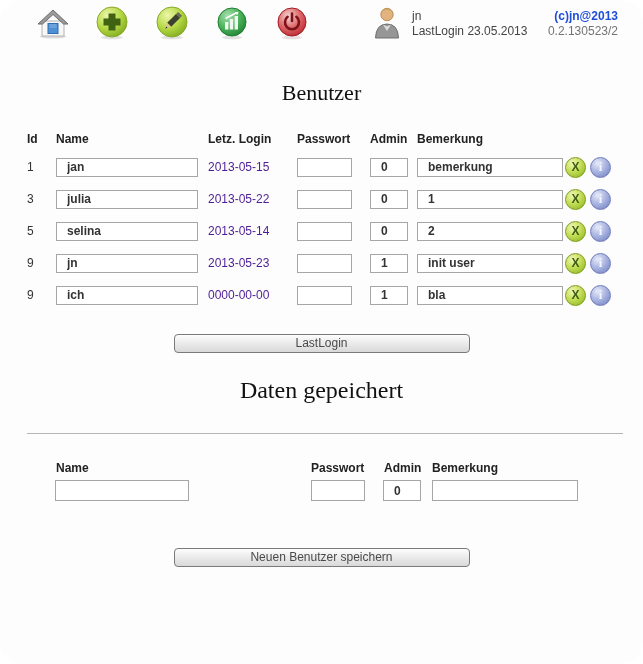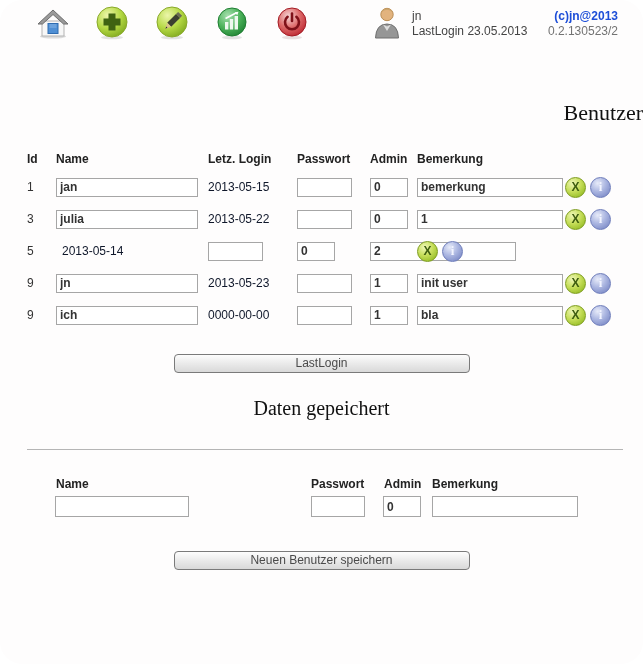--- a/index.html
+++ b/index.html
@@ -15,35 +15,35 @@
   .icon-btn { width:32px; height:36px; margin-right:28px; border:none; background:transparent; cursor:pointer; padding:0; }
   .icon-btn.home { width:34px; margin-right:26px; }
   .avatar-box { margin-left:36px; width:30px; height:36px; }
   .user-block { margin-left:10px; padding-top:3px; font-size:12px; color:#444; line-height:15px; }
   .right-block { margin-left:auto; text-align:right; padding-top:3px; font-size:12px; line-height:15px; }
   .copyright { font-weight:bold; color:#1d4ed8; }
   .version { color:#737373; }
 
   
   .h-serif { font-family:"Liberation Serif", serif; font-weight:normal; text-align:center; color:#111; }
-  h1.title { font-size:22px; margin-top:48px;text-align:right; }
-  .status-msg { font-size:20px; margin-top:24px; }
+  h1.title { font-size:22px; margin-top:28px; }
+  .status-msg { font-size:24px; margin-top:24px; }
   h2.subtitle { font-size:22px; margin-top:31px; }
 
   
   .users-table { margin:21px 0 0 27px; }
   .trow { display:grid; grid-template-columns:29px 146px 89px 73px 47px 148px 52px; align-items:center; height:32px; }
   .thead { height:24px; font-weight:bold; font-size:12px; color:#222; }
   .cell-pad { padding-left:6px; }
   .id-cell { font-size:12px; color:#333; }
-  .date-cell { font-size:12px; color:#0f172a; padding-left:6px; }
+  .date-cell { font-size:12px; color:#4c1d95; padding-left:6px; }
   input.f {
     height:19px; border:1px solid #a6a6a6; background:#fff;
     font-family:"Liberation Sans", sans-serif; font-size:12px; font-weight:bold;
-    color:#333; padding:1px 3px;
+    color:#333; padding:1px 10px;
   }
   .name-in { width:142px; }
   .pw-in { width:55px; margin-left:6px; }
   .admin-in { width:38px; margin-left:6px; }
   .remark-in { width:146px; margin-left:6px; }
   .actions { display:flex; gap:4px; padding-left:6px; }
   .round-btn {
     width:21px; height:21px; border-radius:50%; cursor:pointer;
     display:flex; align-items:center; justify-content:center;
     font-size:12px; font-weight:bold; padding:0;
@@ -60,21 +60,21 @@
   }
 
   
   .wide-btn {
     display:block; width:296px; height:19px; margin:23px auto 0 auto;
     border:1px solid #7a7a7a; border-radius:4px;
     background:linear-gradient(#fdfdfd, #ececec 45%, #d9d9d9);
     font-family:"Liberation Sans", sans-serif; font-size:12px; color:#4a4a4a;
     cursor:pointer; line-height:15px;
   }
-  .wide-btn.bottom { margin-top:14px; }
+  .wide-btn.bottom { margin-top:27px; }
 
   hr.divider { border:none; border-top:1px solid #b5b5b5; margin:29px 20px 0 27px; }
 
   
   .new-form { position:relative; height:60px; margin-top:27px; }
   .new-form label { position:absolute; top:0; font-size:12px; font-weight:bold; color:#222; }
   .lbl-name { left:56px; } .lbl-pw { left:311px; } .lbl-admin { left:384px; } .lbl-remark { left:432px; }
   .new-form input.f { position:absolute; top:19px; height:21px; }
   .in-name { left:55px; width:134px; } .in-pw { left:311px; width:54px; }
   .in-admin { left:383px; width:38px; } .in-remark { left:432px; width:146px; }
@@ -231,20 +231,21 @@
               <span>X</span>
             </button>
         <button class="round-btn ibtn">
               <span>i</span>
             </button>
       </div>
     </div>
 
     <div class="trow">
       <div class="id-cell">5</div>
+      <input class="f name-in" type="text" value="selina" style="">
       <div class="date-cell">2013-05-14</div>
       <input class="f pw-in" type="text" value="" style="">
       <input class="f admin-in" type="text" value="0" style="">
       <input class="f remark-in" type="text" value="2" style="">
       <div class="actions">
         <button class="round-btn xbtn">
               <span>X</span>
             </button>
         <button class="round-btn ibtn">
               <span>i</span>

